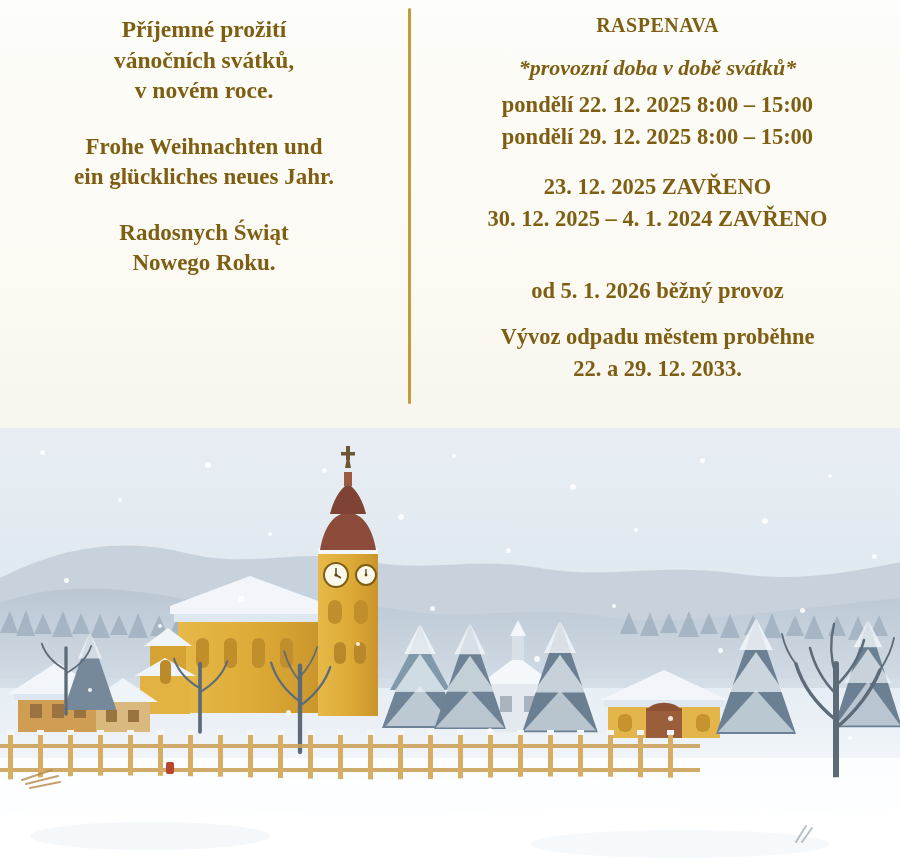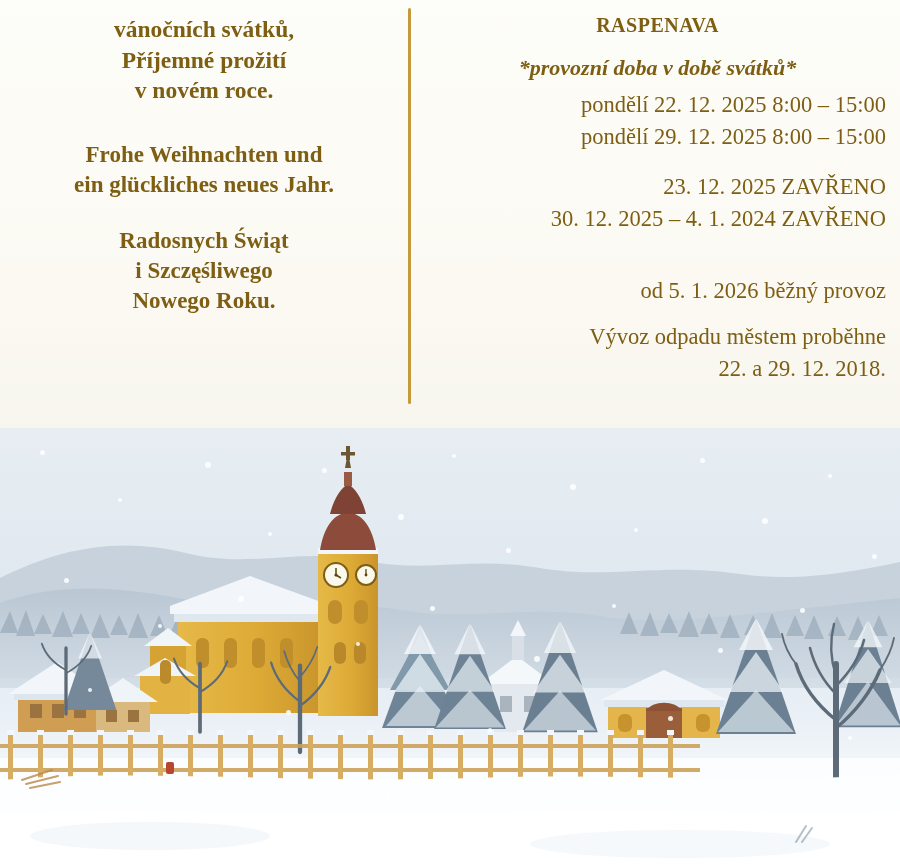--- a/index.html
+++ b/index.html
@@ -65,44 +65,43 @@
     margin-bottom: 20px;
   }
   .greet-line {
     font-weight: bold;
     font-size: 23px;
     line-height: 1.30;
     color: #7d5e12;
     white-space: nowrap;
   }
   .greet-block.cz .greet-line { font-size: 23.5px; }
-  .greet-block.de { margin-top: 34px; }
+  .greet-block.de { margin-top: 26px; }
   .greet-block.pl { margin-top: 27px; }
 
   .title {
     font-weight: bold;
     font-size: 20px;
     letter-spacing: 0.5px;
     color: #7d5e12;
     margin-bottom: 18px;
   }
   .subtitle {
     font-weight: bold;
     font-style: italic;
     font-size: 22px;
     color: #7d5e12;
     margin-bottom: 8px;
   }
   .hours-line {
-    font-weight: normal;
+    font-weight: bold;
     font-size: 22.5px;
     line-height: 1.42;
     color: #7d5e12;
     white-space: nowrap;
-    text-align: right;
   }
   .group {
     margin-bottom: 18px;
   }
   .group.tight { margin-bottom: 14px; margin-top: 40px; }
 
   
   .scene {
     position: absolute;
     left: 0;
@@ -131,33 +130,32 @@
 </head>
 <body>
 
 <div class="poster">
 
   <div class="text-area">
 
     <div class="col-left">
 
       <div class="greet-block cz">
+        <div class="greet-line">Příjemné prožití</div>
         <div class="greet-line">vánočních svátků,</div>
-        <div class="greet-line">Příjemné prožití</div>
         <div class="greet-line">v novém roce.</div>
       </div>
 
       <div class="greet-block de">
         <div class="greet-line">Frohe Weihnachten und</div>
         <div class="greet-line">ein glückliches neues Jahr.</div>
       </div>
 
       <div class="greet-block pl">
         <div class="greet-line">Radosnych Świąt</div>
-        <div class="greet-line">i Szczęśliwego</div>
         <div class="greet-line">Nowego Roku.</div>
       </div>
 
     </div>
 
     <div class="divider"></div>
 
     <div class="col-right">
 
       <div class="title">RASPENAVA</div>
@@ -172,21 +170,21 @@
         <div class="hours-line">23. 12. 2025 ZAVŘENO</div>
         <div class="hours-line">30. 12. 2025 – 4. 1. 2024 ZAVŘENO</div>
       </div>
 
       <div class="group tight">
         <div class="hours-line">od 5. 1. 2026 běžný provoz</div>
       </div>
 
       <div class="group">
         <div class="hours-line">Vývoz odpadu městem proběhne</div>
-        <div class="hours-line">22. a 29. 12. 2018.</div>
+        <div class="hours-line">22. a 29. 12. 2033.</div>
       </div>
 
     </div>
   </div>
 
   <div class="scene">
     <svg width="900" height="437" viewBox="0 0 900 437" xmlns="http://www.w3.org/2000/svg">
       <defs>
         <linearGradient id="skyGrad" x1="0" y1="0" x2="0" y2="1">
           <stop offset="0%" stop-color="#e7edf2"></stop>

